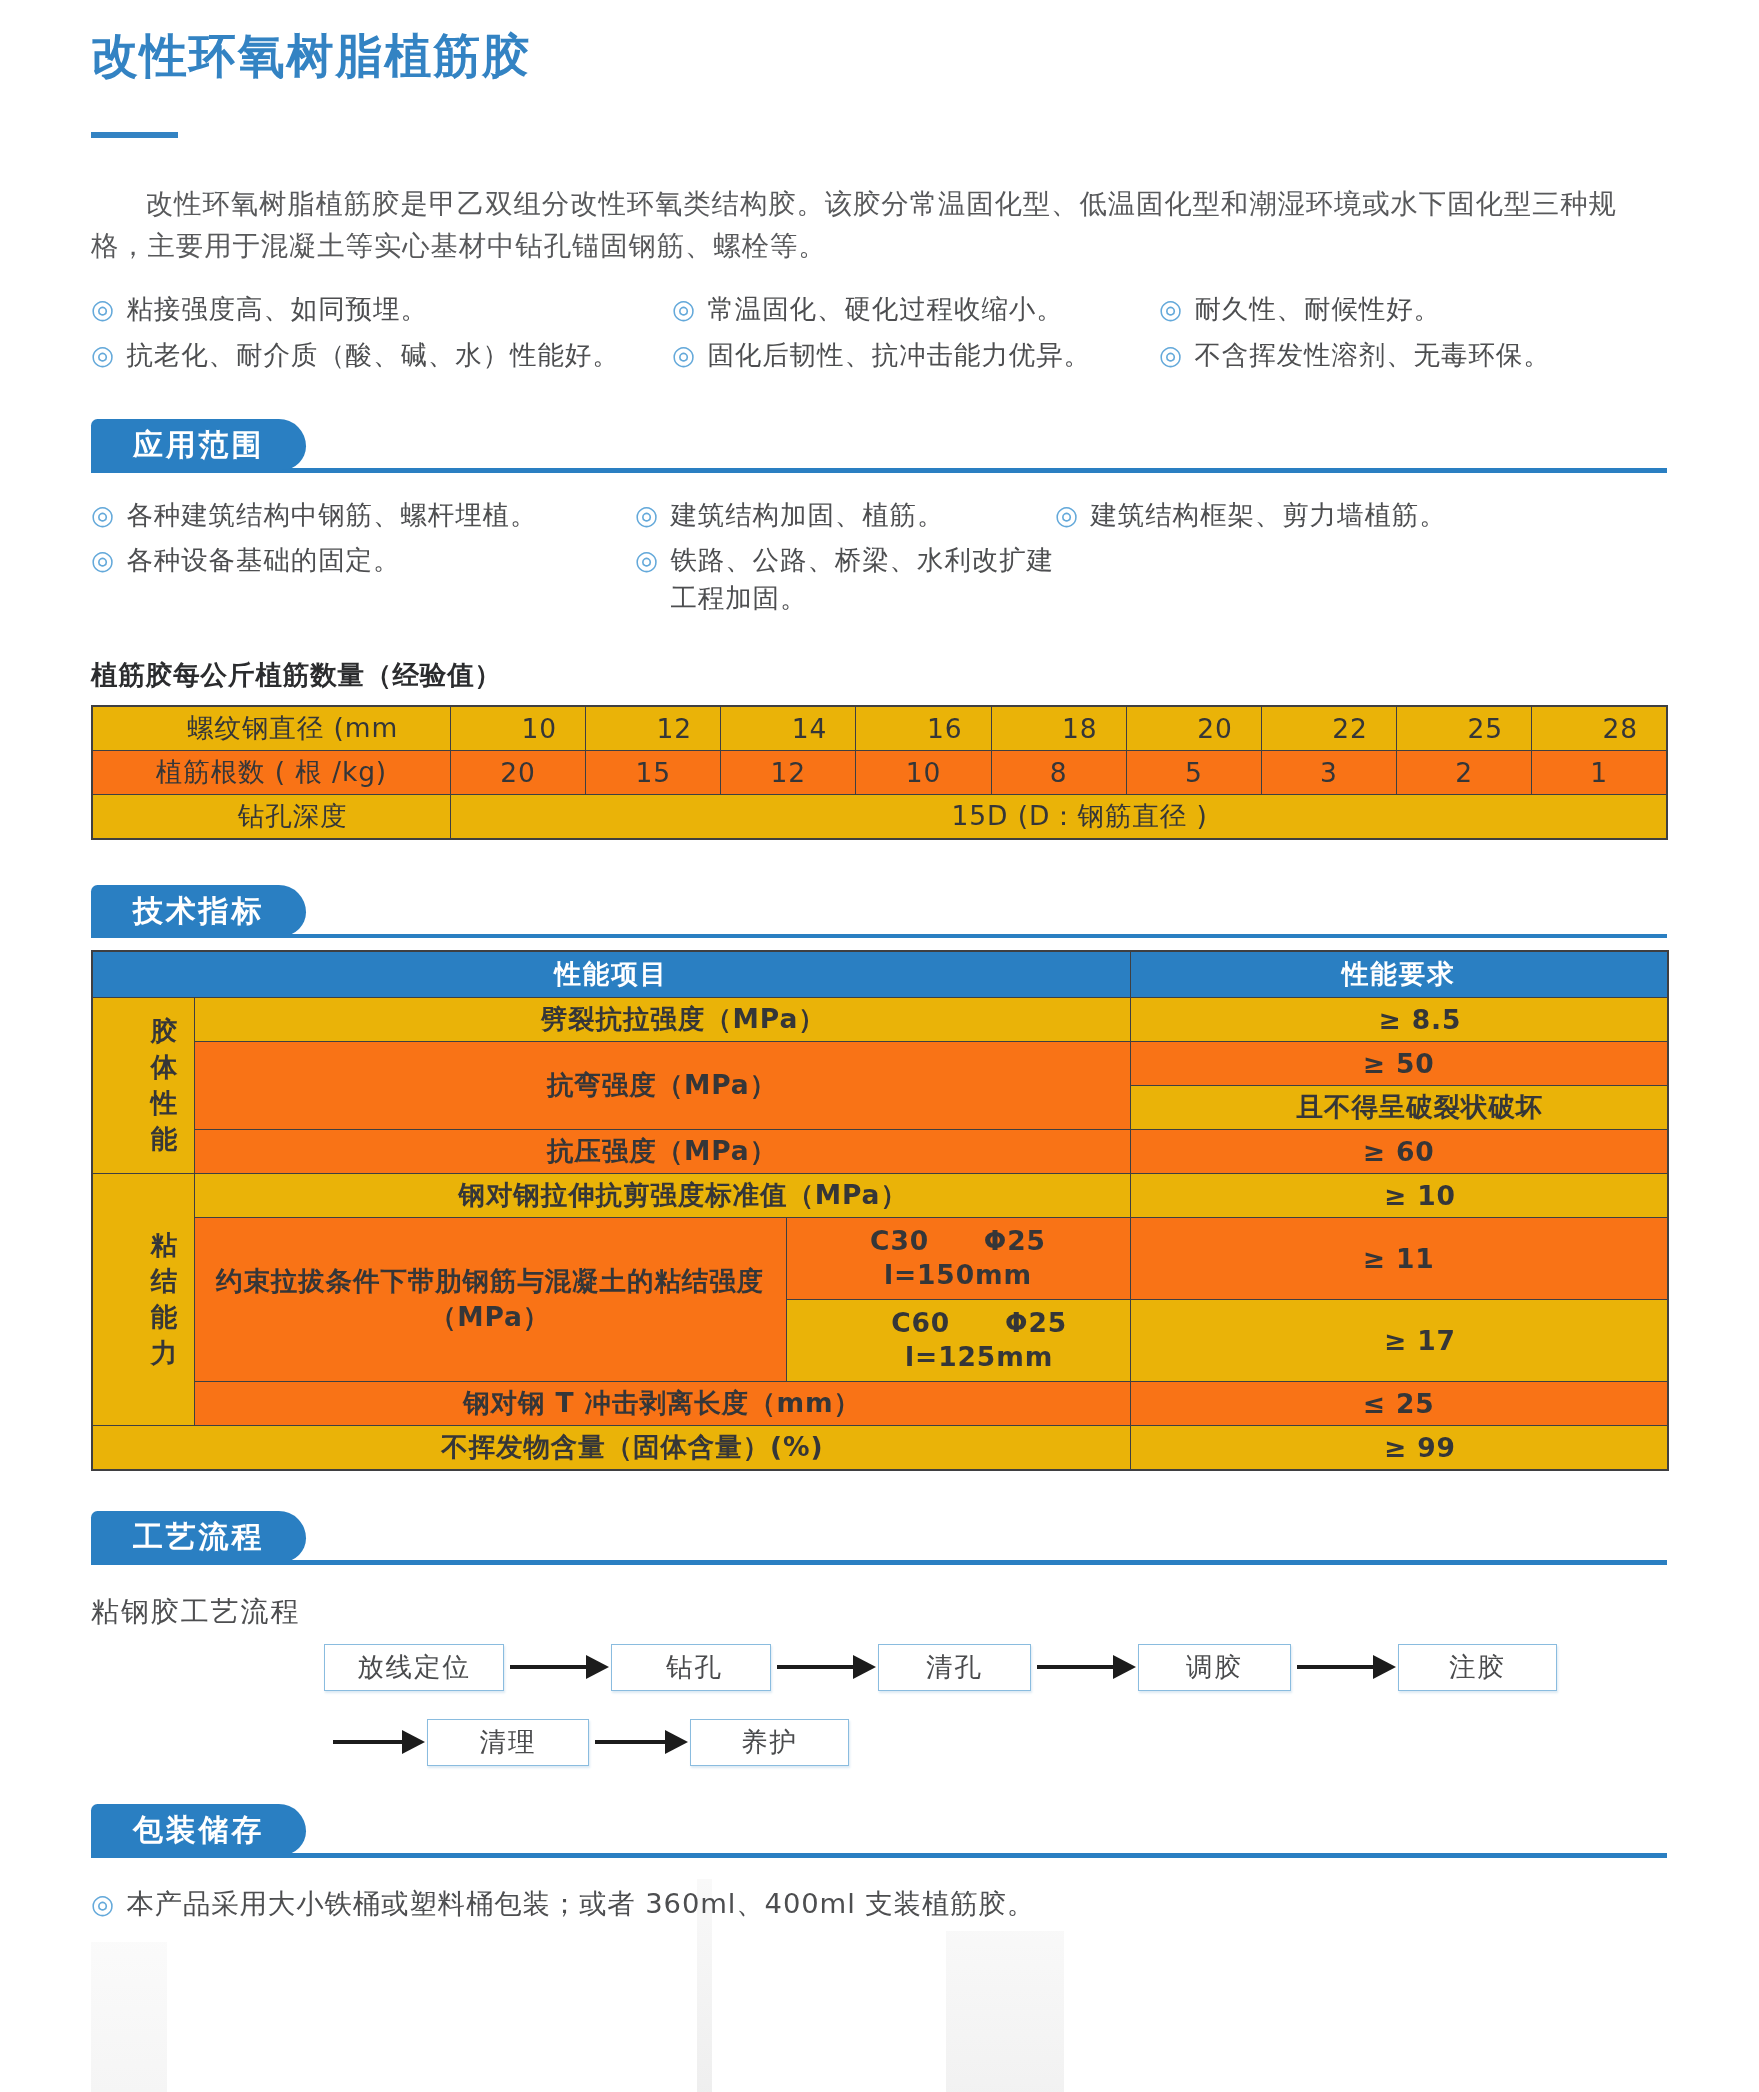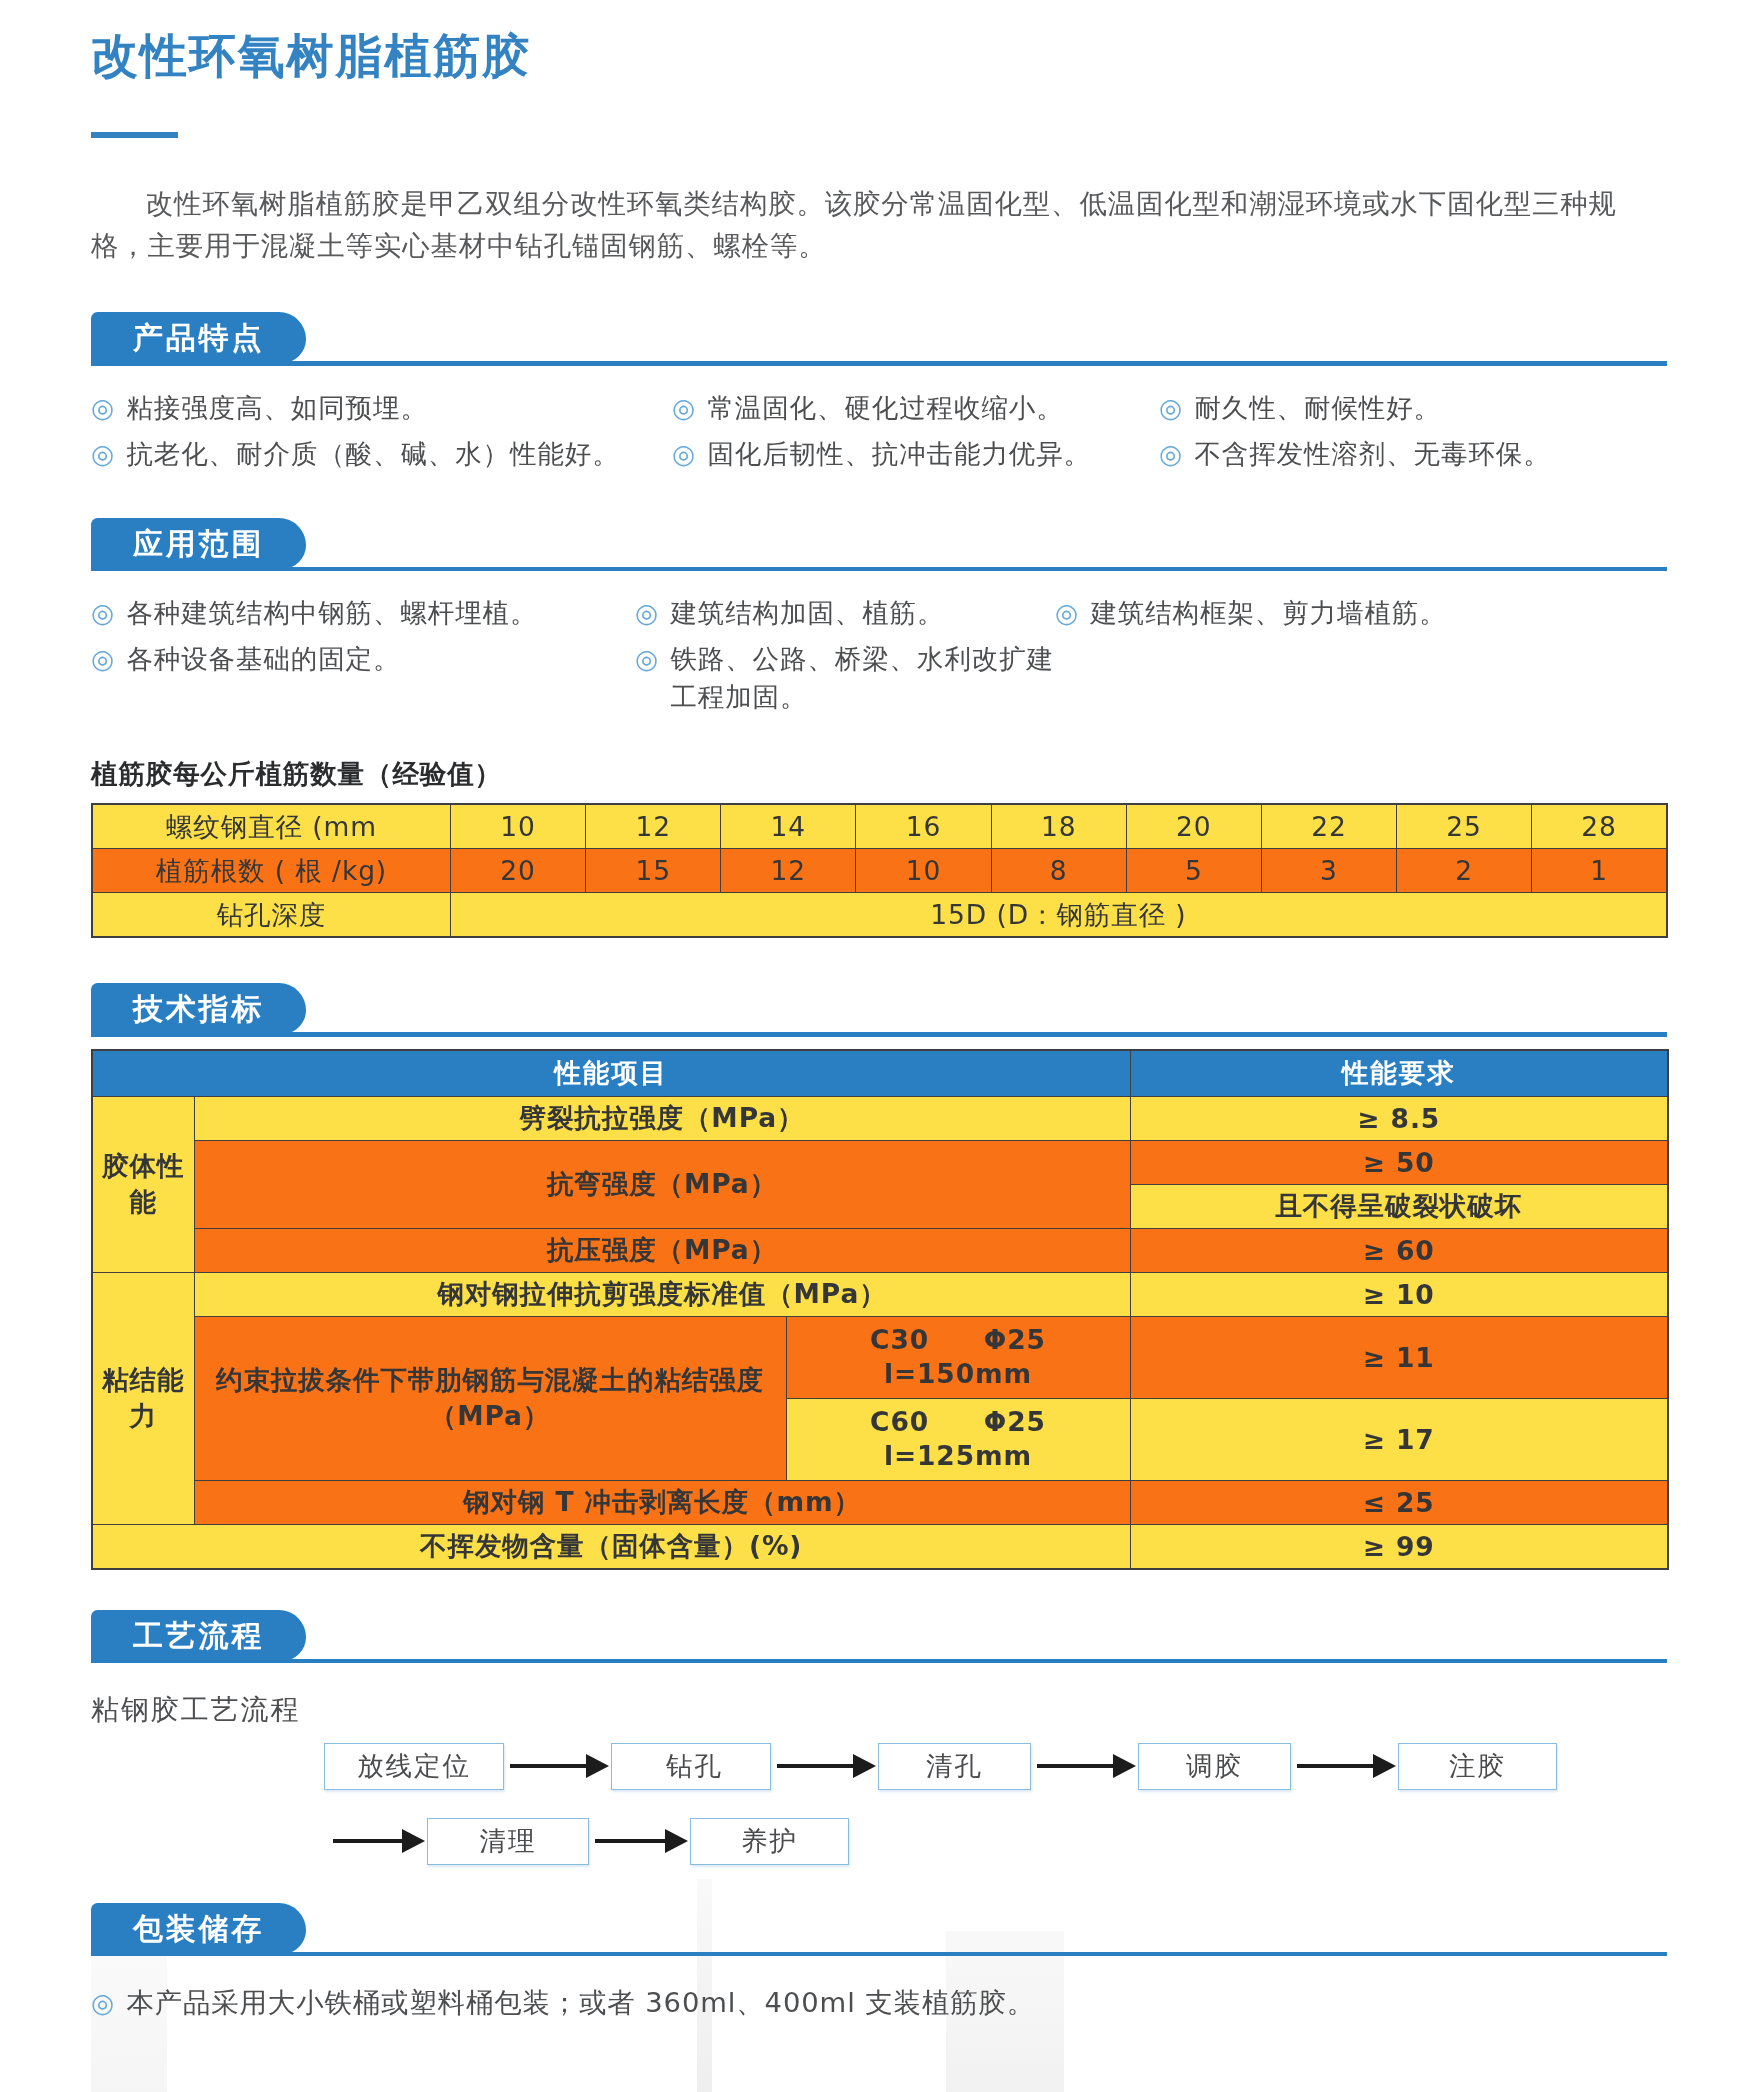--- a/index.html
+++ b/index.html
@@ -48,21 +48,21 @@
 
   
   .table-caption{margin-top:40px;font-size:26.5px;font-weight:bold;color:#2b2c2e;letter-spacing:0.9px;}
   table{border-collapse:collapse;table-layout:fixed;margin-top:11.4px;}
   td{
     border:1.9px solid #3f3f41;text-align:center;vertical-align:middle;
     font-size:26.5px;color:#353638;padding:0 5.7px;letter-spacing:0.9px;
   }
   .rebar-table{width:1577px;border:2.8px solid #3f3f41;}
   .rebar-table td{height:43px;}
-  .gray-bg{background:#fde047;}
+  .gray-bg{background:#eab308;padding-left:48px;}
   .white-bg{background:#f97316;}
 
   .tech-caption{
     margin-top:49px;text-align:center;font-size:26.5px;color:#3c3d3f;letter-spacing:0.9px;
   }
   .tech-table{width:1577px;border:2.8px solid #3f3f41;}
   .tech-table td{height:43px;font-weight:bold;}
   .tech-table .hdr{
     background:#2a7fc2;color:#ffffff;height:45px;font-size:26.5px;letter-spacing:1.9px;
   }
@@ -97,24 +97,20 @@
 </head>
 <body>
 
 <div class="content">
 
   <div class="page-title">改性环氧树脂植筋胶</div>
   <div class="title-underline"></div>
 
   <div class="intro">改性环氧树脂植筋胶是甲乙双组分改性环氧类结构胶。该胶分常温固化型、低温固化型和潮湿环境或水下固化型三种规格，主要用于混凝土等实心基材中钻孔锚固钢筋、螺栓等。</div>
 
-  <div class="sec-head">
-    <div class="sec-badge">产品特点</div>
-    <div class="sec-rule"></div>
-  </div>
   <div class="bullet-grid features-grid">
     <div class="bullet-item">
         <span class="dot">◎</span>
         <span>粘接强度高、如同预埋。</span>
       </div>
     <div class="bullet-item">
         <span class="dot">◎</span>
         <span>常温固化、硬化过程收缩小。</span>
       </div>
     <div class="bullet-item">

